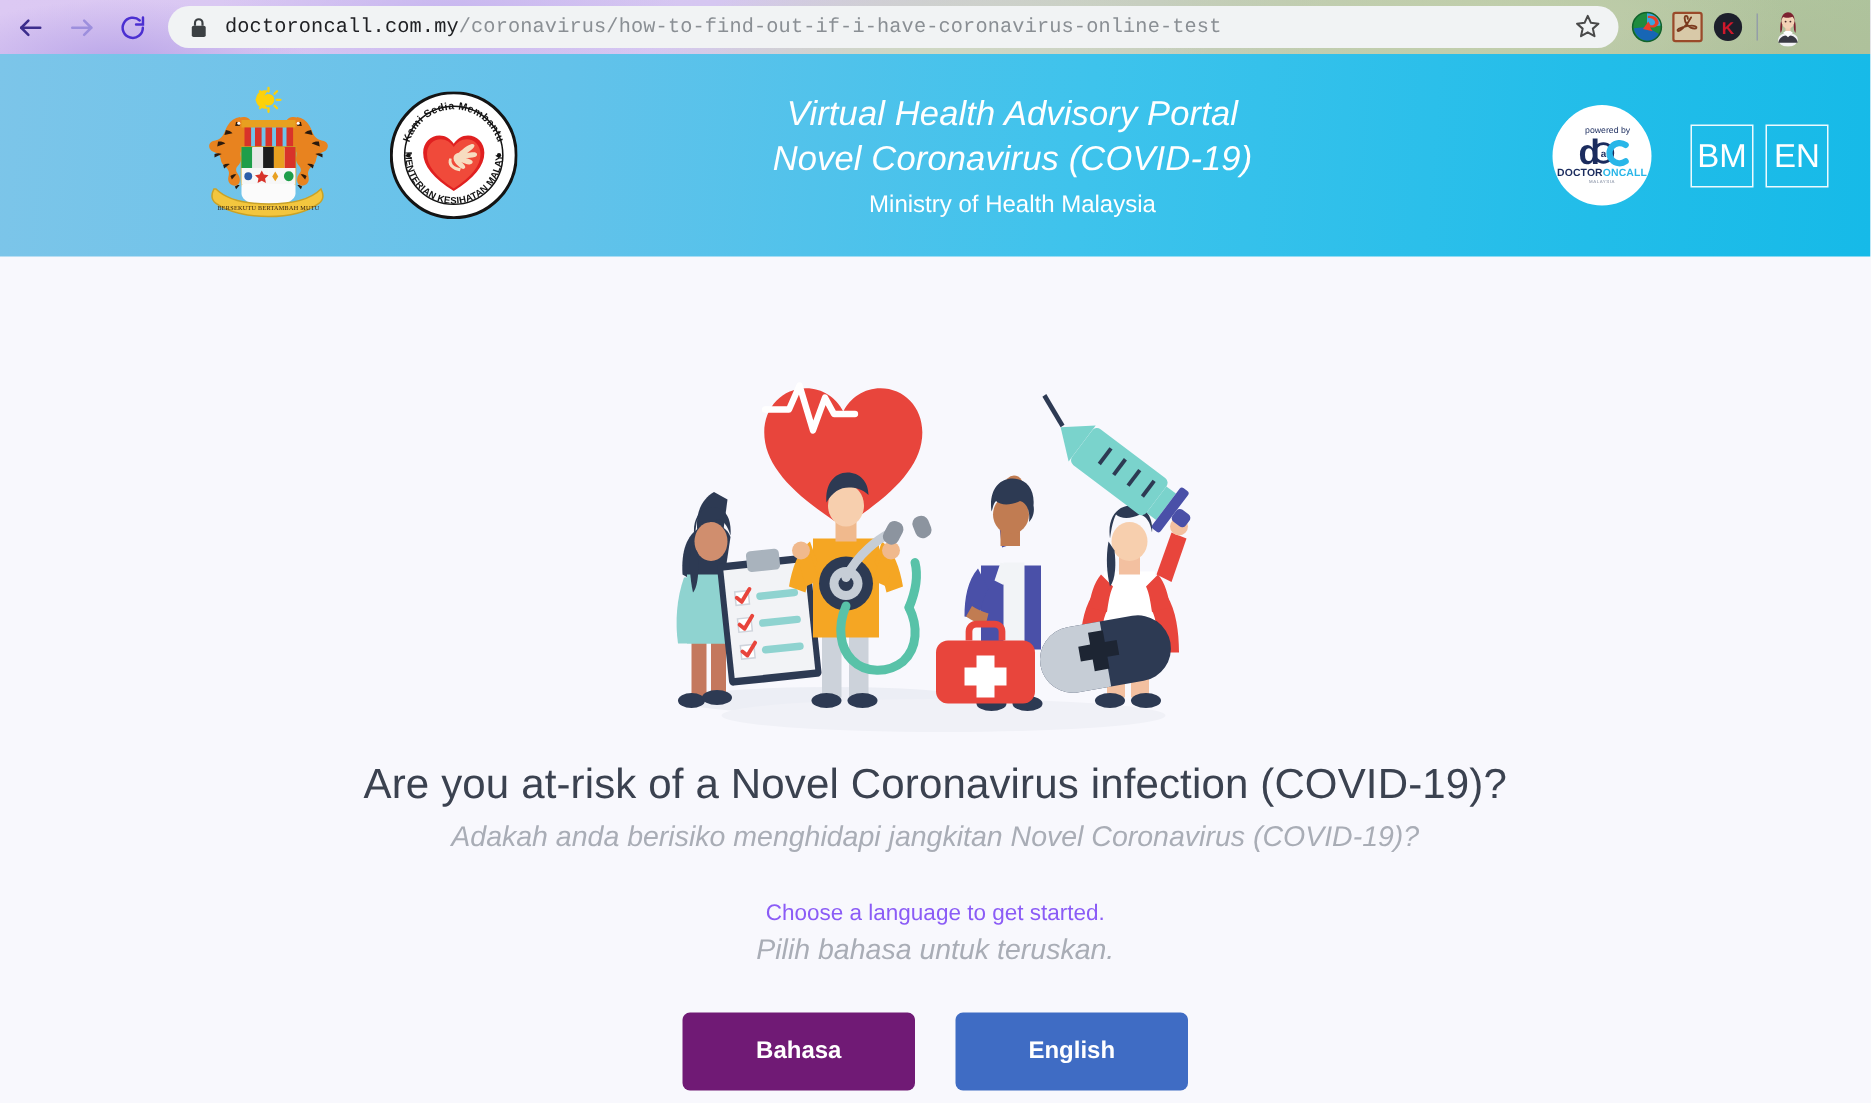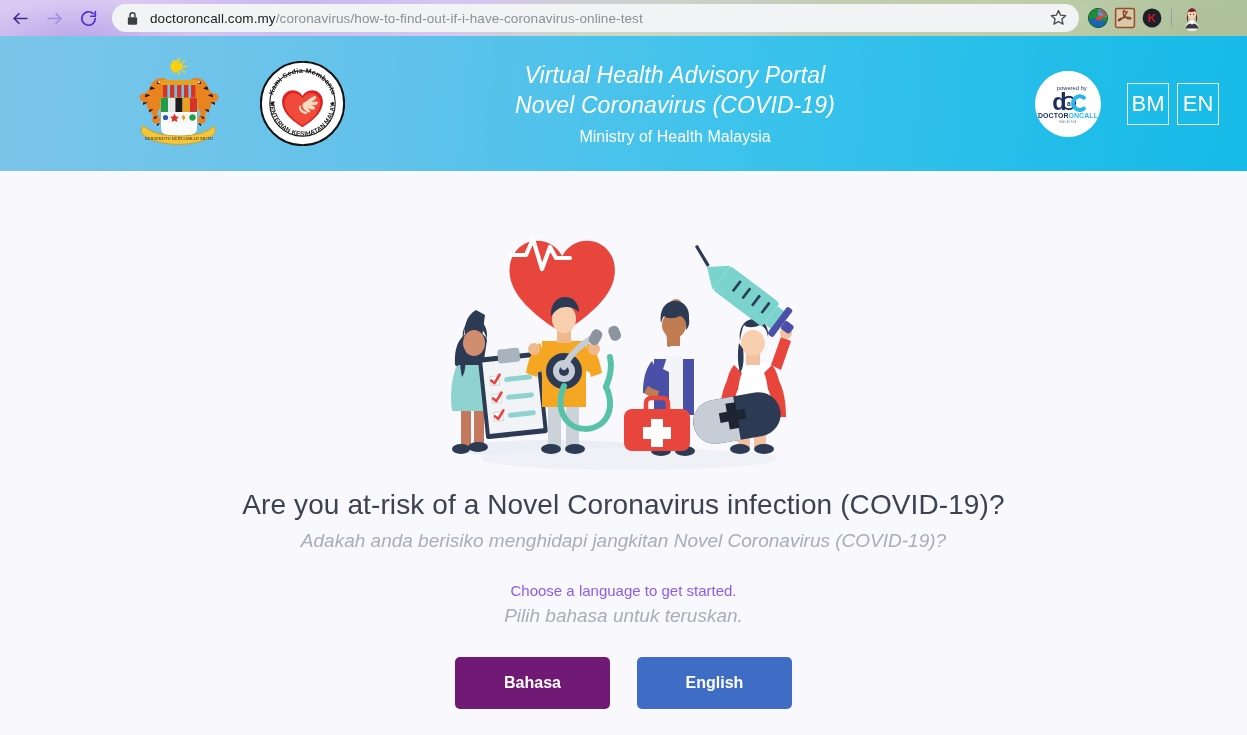--- a/index.html
+++ b/index.html
@@ -49,20 +49,21 @@
     display: flex; align-items: center;
     padding: 0 10px 0 14px;
   }
   .lock-icon { width: 13px; height: 15px; flex: 0 0 auto; margin-right: 11px; }
   .url-text {
     flex: 1 1 auto;
     font-size: 13.5px;
     color: #8a8f94;
     white-space: nowrap; overflow: hidden;
     letter-spacing: 0.1px;
+    font-family: Liberation Mono, monospace;
   }
   .url-text .url-domain { color: #202124; }
   .star-btn { width: 20px; height: 20px; flex: 0 0 auto; margin-left: 6px; }
 
   .ext-icons {
     position: relative; z-index: 2;
     display: flex; align-items: center;
     gap: 3px; margin-left: 7px;
   }
   .ext-icon { width: 24px; height: 24px; display: block; }
@@ -125,21 +126,21 @@
     display: flex; align-items: center; justify-content: center;
     cursor: pointer;
   }
 
   
   .main {
     width: 1247px;
     height: 564px;
     background: #f8f8fd;
     display: flex; flex-direction: column; align-items: center;
-    padding-top: 10px;
+    padding-top: 28px;
   }
   .hero-illus { width: 420px; height: 300px; display: block; }
 
   .headline {
     font-size: 28px;
     color: #3b4250;
     font-weight: 400;
     margin-top: 8px;
     letter-spacing: 0.1px;
   }

